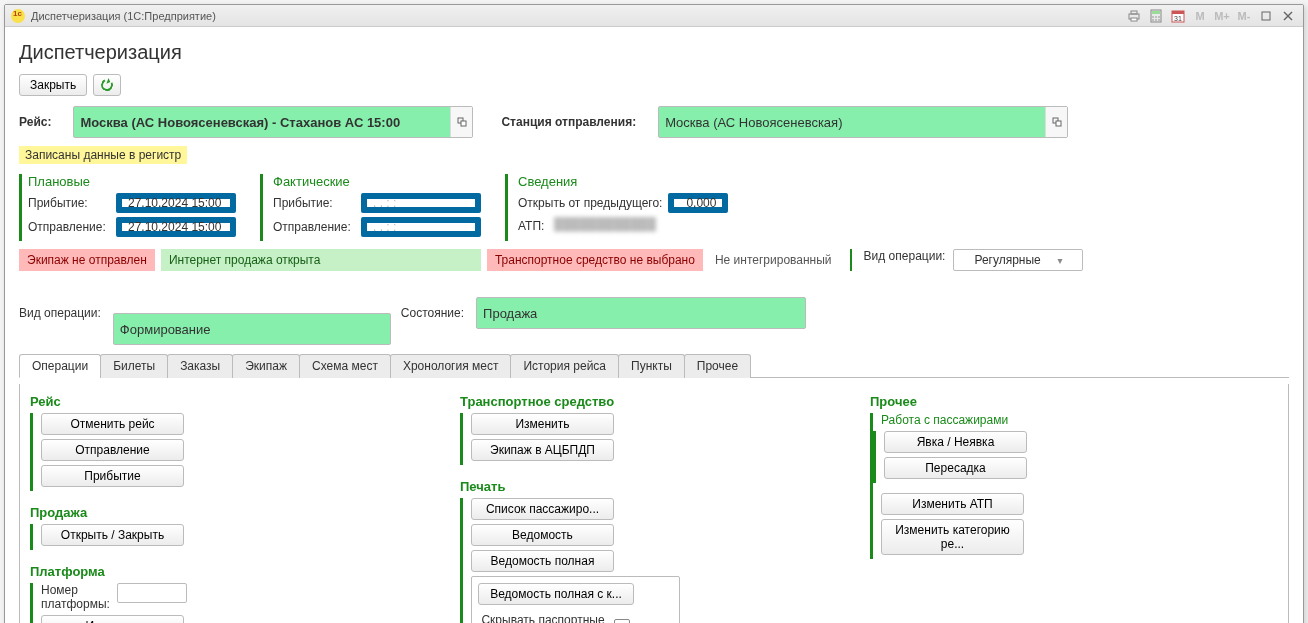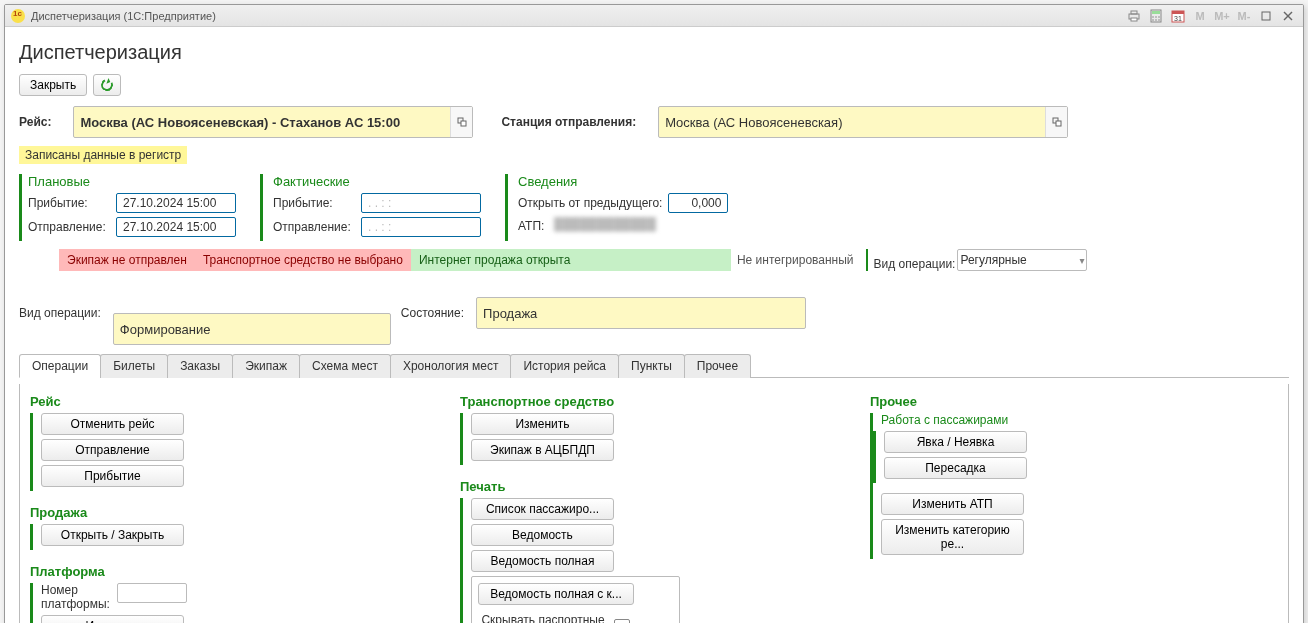--- a/index.html
+++ b/index.html
@@ -92,21 +92,21 @@
   .field-row {
     display:flex; align-items:center; gap:20px; margin-bottom:8px;
   }
   .field-label { font-size:12px; margin-right:2px; }
   .bold { font-weight:bold; }
   .inp {
     border:1px solid #bbb;
     border-radius:2px;
     padding: 15px 6px;
     font-size:13px;
-    background:#fef9c3;
+    background:#86efac;
     height:24px;
     display:flex; align-items:center;
   }
   .inp.big { font-weight:bold; }
   .inp-wrap{ position:relative; display:inline-block;}
   .inp-pick {
     position:absolute; right:1px; top:1px; bottom:1px; width:22px;
     display:flex; align-items:center; justify-content:center;
     border-left:1px solid #ddd;
     background:#f7f7f7;
@@ -134,51 +134,50 @@
     font-weight:normal;
     margin-bottom:4px;
     font-size:13px;
   }
   .kv{
     display:flex; align-items:center; gap:6px; margin-bottom:4px;
     font-size:12px;
   }
   .kv .lbl{ min-width:82px; }
   .kv .val-box{
-    border:1px solid #0369a1; border-radius:2px; padding:2px 6px;
+    border:6px solid #0369a1; border-radius:2px; padding:2px 6px;
     min-width:120px; background:#fff; height:20px;
     display:flex; align-items:center;
   }
   .kv .val-box.num{ width:60px; min-width:60px; justify-content:flex-end;}
   .kv .val-blur{
     color:#bbb; filter: blur(2px); min-width:110px; height:18px;
   }
   .status-row{
-    display:flex; align-items:flex-end; gap:0; margin-bottom:10px;
+    display:flex; align-items:flex-start; gap:6px; margin-bottom:10px;
     font-size:12px;
-    margin-left:40px;
   }
   .chip{
     padding:4px 8px; border-radius:0;
   }
   .chip.red{
     background:#ffb9b9; color:#8a0000;
   }
   .chip.green{
     background:#c6f0c6; color:#186018; flex:0 0 auto;
     width:320px;
   }
   .chip.plain{
     background:transparent; color:#555; padding:4px 6px;
   }
   .divider-v{
     width:0; border-left:2px solid #1a8a1a; height:22px; margin:0 6px;
   }
   .select{
-    border:1px solid #bbb; border-radius:2px; padding:2px 2px;
+    border:1px solid #bbb; border-radius:2px; padding:2px 20px;
     min-width:130px; height:22px; display:flex; align-items:center;
     justify-content:space-between; background:#fff;
   }
   .select .arrow{ color:#888; font-size:10px;}
   .ops-row{
     display:flex; gap:10px; margin-bottom:8px; align-items:center;
   }
   .ops-row .inp{ height:22px; }
   .tabs{
     display:flex; border-bottom:1px solid #bbb;
@@ -353,22 +352,22 @@
         </div>
         <div class="kv">
           <span class="lbl" style="min-width:30px;">АТП:</span>
           <span class="val-blur">████████████</span>
         </div>
       </div>
     </div>
 
     <div class="status-row">
       <span class="chip red">Экипаж не отправлен</span>
+      <span class="chip green">Интернет продажа открыта</span>
       <span class="chip red">Транспортное средство не выбрано</span>
-      <span class="chip green">Интернет продажа открыта</span>
       <span class="chip plain">Не интегрированный</span>
       <div class="divider-v"></div>
       <span class="field-label">Вид операции:</span>
       <div class="select">
         <span>Регулярные</span>
         <span class="arrow">▾</span>
       </div>
     </div>
 
     <div class="ops-row">

